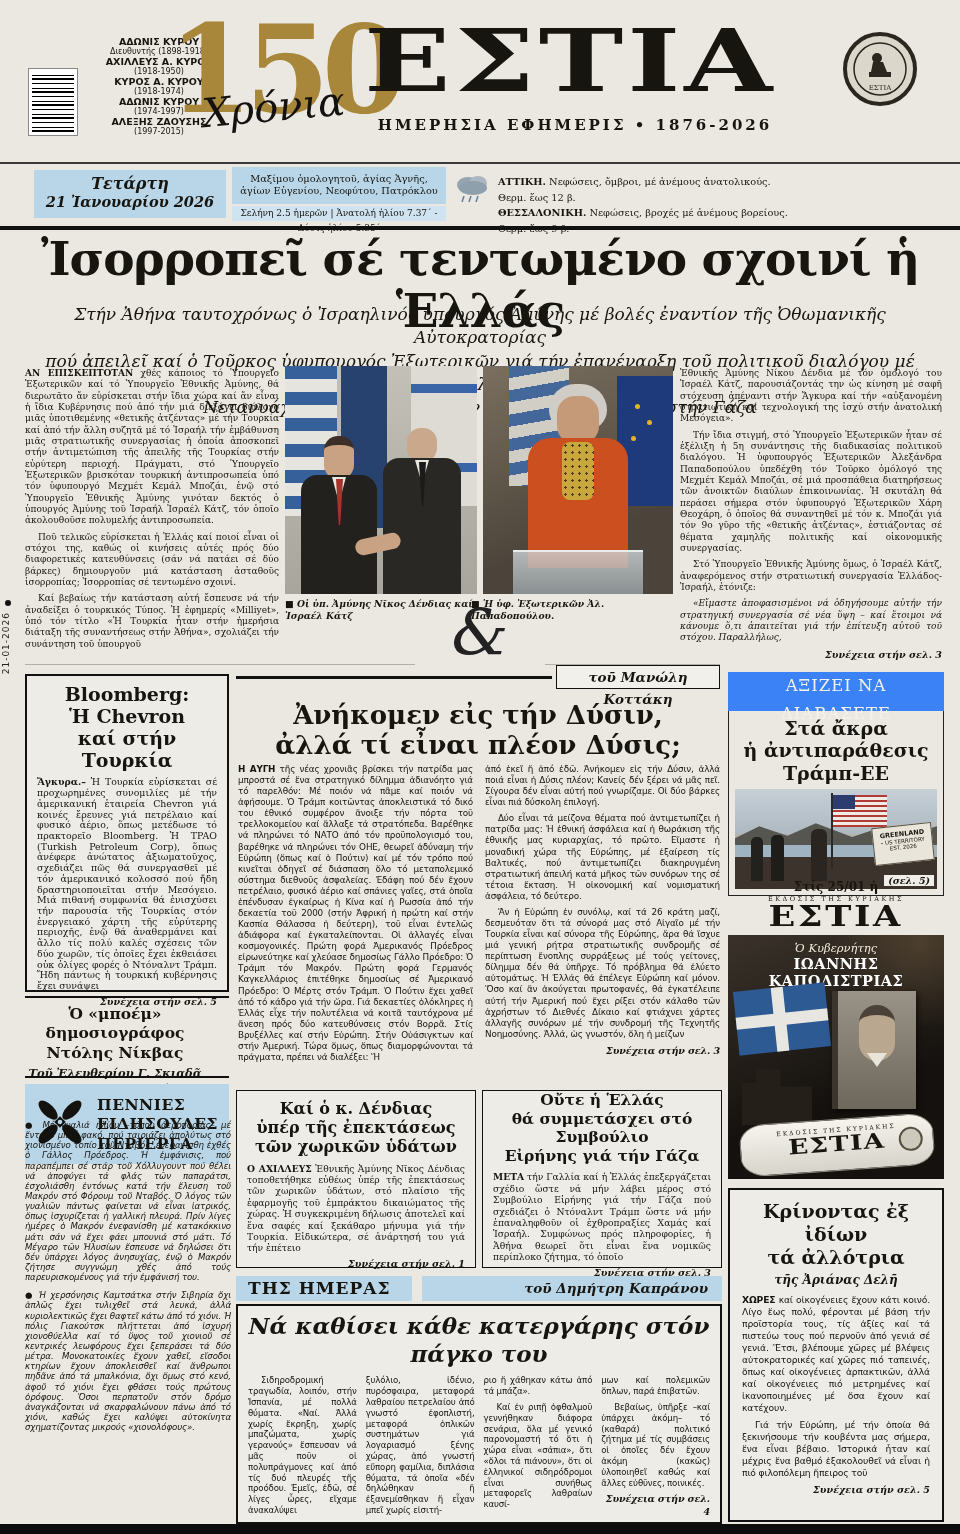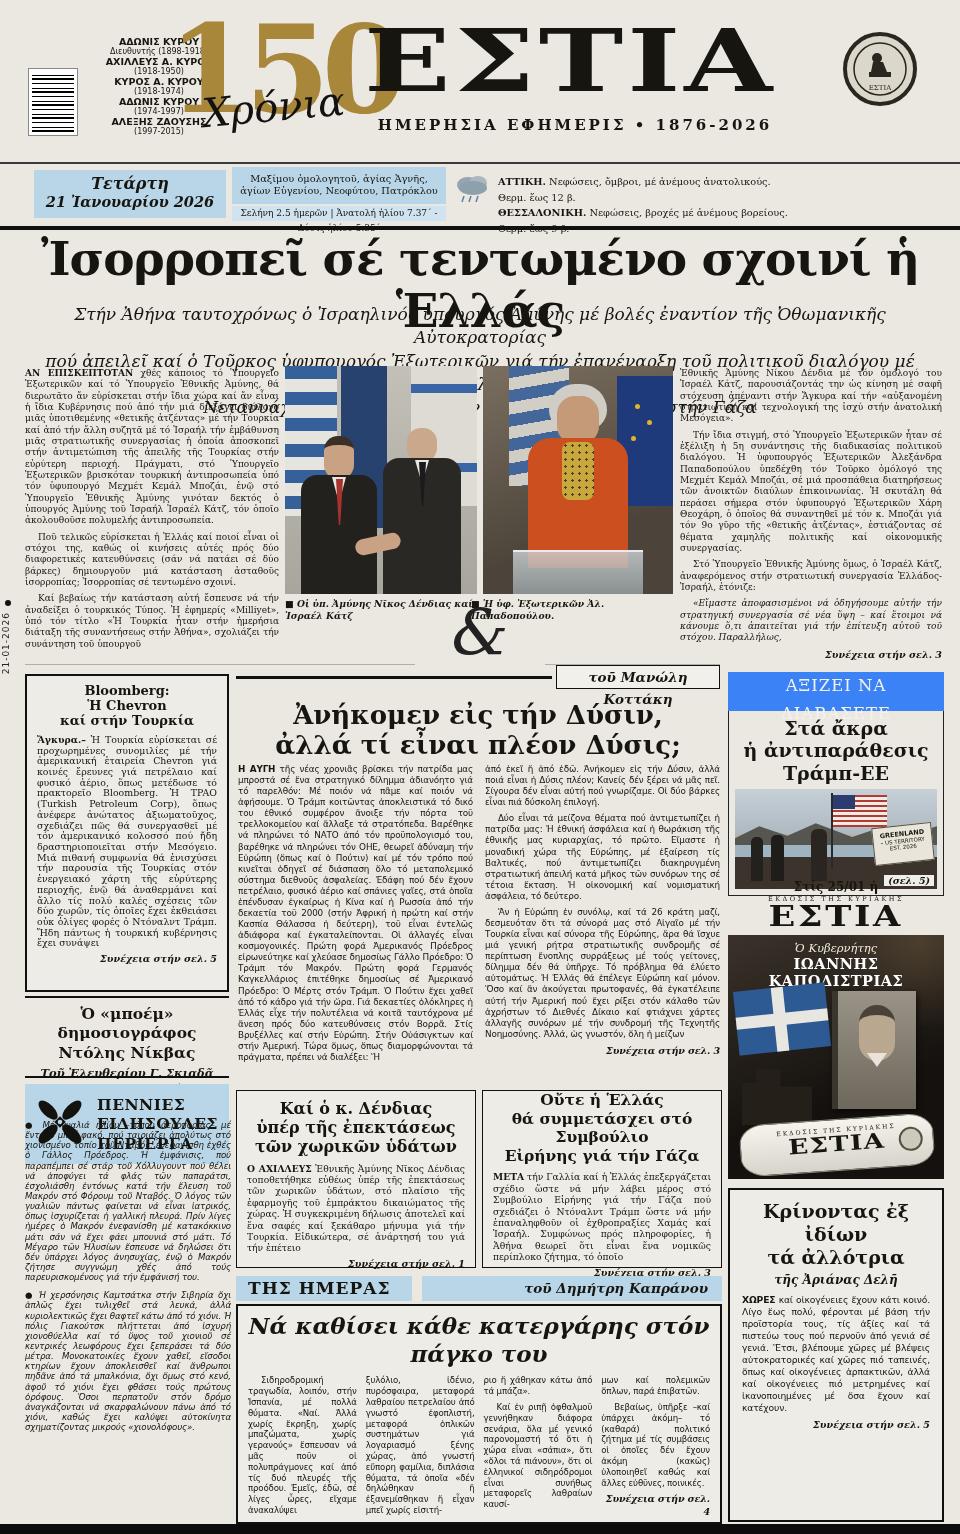--- a/index.html
+++ b/index.html
@@ -172,21 +172,21 @@
     <p class="indent">Στό Ὑπουργεῖο Ἐθνικῆς Ἀμύνης ὅμως, ὁ Ἰσραέλ Κάτζ, ἀναφερόμενος στήν στρατιωτική συνεργασία Ἑλλάδος-Ἰσραήλ, ἐτόνιζε:</p>
     <p class="indent i">«Εἴμαστε ἀποφασισμένοι νά ὁδηγήσουμε αὐτήν τήν στρατηγική συνεργασία σέ νέα ὕψη – καί ἕτοιμοι νά κάνουμε ὅ,τι ἀπαιτεῖται γιά τήν ἐπίτευξη αὐτοῦ τοῦ στόχου. Παραλλήλως,</p>
     <div class="cont">Συνέχεια στήν σελ. 3</div>
   </div>
 
   <div class="abs ctr i ser" style="left:420px;top:596px;width:120px;font-size:64px;color:#222;">&amp;</div>
   <div class="abs" style="left:25px;top:664px;width:390px;height:1px;background:#b3afa7;"></div>
   <div class="abs" style="left:545px;top:664px;width:175px;height:1px;background:#b3afa7;"></div>
 
   <div class="abs boxed" style="left:25px;top:674px;width:204px;height:318px;padding:8px 10px;">
-    <div class="art-title" style="font-size:13px;line-height:1.15;">
+    <div class="art-title" style="font-size:19px;line-height:1.15;">
       <div>Bloomberg:</div>
       <div>Ἡ Chevron</div>
       <div>καί στήν Τουρκία</div>
     </div>
     <div class="jst ser" style="margin-top:6px;font-size:9.4px;line-height:1.14;">
       <span class="b">Ἄγκυρα.–</span><span> Ἡ Τουρκία εὑρίσκεται σέ προχωρημένες συνομιλίες μέ τήν ἀμερικανική ἑταιρεία Chevron γιά κοινές ἔρευνες γιά πετρέλαιο καί φυσικό ἀέριο, ὅπως μετέδωσε τό πρακτορεῖο Bloomberg. Ἡ TPAO (Turkish Petroleum Corp), ὅπως ἀνέφερε ἀνώτατος ἀξιωματοῦχος, σχεδιάζει πῶς θά συνεργασθεῖ μέ τόν ἀμερικανικό κολοσσό πού ἤδη δραστηριοποιεῖται στήν Μεσόγειο. Μιά πιθανή συμφωνία θά ἐνισχύσει τήν παρουσία τῆς Τουρκίας στόν ἐνεργειακό χάρτη τῆς εὐρύτερης περιοχῆς, ἐνῷ θά ἀναθερμάνει καί ἄλλο τίς πολύ καλές σχέσεις τῶν δύο χωρῶν, τίς ὁποῖες ἔχει ἐκθειάσει οὐκ ὀλίγες φορές ὁ Ντόναλντ Τράμπ. Ἤδη πάντως ἡ τουρκική κυβέρνησις ἔχει συνάψει</span>
     </div>
     <div class="cont">Συνέχεια στήν σελ. 5</div>
   </div>
 
@@ -257,21 +257,21 @@
       <div class="abs" style="left:14px;top:120px;width:70px;height:70px;background:#241f19;clip-path:polygon(0 100%,0 40%,20% 40%,20% 20%,55% 20%,55% 45%,100% 45%,100% 100%);"></div>
       <div class="abs ctr" style="left:12px;bottom:8px;width:192px;height:50px;background:linear-gradient(180deg,#f6f4ed,#d6d3ca);border:1px solid #8f8b80;border-radius:26px/19px;transform:rotate(-4deg);overflow:hidden;">
         <div class="ser" style="font-size:6px;letter-spacing:2px;margin-top:6px;">ΕΚΔΟΣΙΣ ΤΗΣ ΚΥΡΙΑΚΗΣ</div>
         <div><span class="b ser" style="display:inline-block;font-size:21px;line-height:1;letter-spacing:1px;transform:scaleX(1.25);">ΕΣΤΙΑ</span></div>
         <div class="abs" style="right:10px;top:12px;width:20px;height:20px;border-radius:50%;border:2px solid #55503f;background:#cdc9bd;"></div>
       </div>
     </div>
   </div>
 
   <div class="abs rule" style="left:25px;top:996px;width:204px;height:2px;"></div>
-  <div class="abs ctr" style="left:25px;top:1004px;width:204px;">
+  <div class="abs ctr" style="left:13px;top:1004px;width:204px;">
     <div class="b ser" style="font-size:15.5px;line-height:1.25;">
       <div>Ὁ «μποέμ» δημοσιογράφος</div>
       <div>Ντόλης Νίκβας</div>
     </div>
     <div class="b i ser" style="font-size:11.5px;margin-top:4px;">Τοῦ Ἐλευθερίου Γ. Σκιαδᾶ</div>
     <div class="i ser" style="font-size:10.5px;margin-top:3px;text-align:right;padding-right:6px;">Λεπτομέρειες στήν σελ. 4</div>
   </div>
   <div class="abs rule" style="left:25px;top:1076px;width:204px;height:2px;"></div>
 
   <div class="abs bluebox" style="left:25px;top:1084px;width:204px;height:80px;display:flex;align-items:center;padding:0 6px;box-sizing:border-box;">
@@ -348,19 +348,20 @@
   </div>
 
   <div class="abs boxed" style="left:728px;top:1188px;width:216px;height:334px;padding:10px 12px;">
     <div class="art-title" style="font-size:19px;line-height:1.2;">
       <div>Κρίνοντας ἐξ ἰδίων</div>
       <div>τά ἀλλότρια</div>
     </div>
     <div class="ctr b i ser" style="font-size:12px;margin-top:5px;">τῆς Ἀριάνας Δελῆ</div>
     <div class="body-san" style="margin-top:7px;font-size:9.2px;line-height:1.3;">
       <p><span class="b">ΧΩΡΕΣ</span><span> καί οἰκογένειες ἔχουν κάτι κοινό. Λίγο ἕως πολύ, φέρονται μέ βάση τήν προϊστορία τους, τίς ἀξίες καί τά πιστεύω τους πού περνοῦν ἀπό γενιά σέ γενιά. Ἔτσι, βλέπουμε χῶρες μέ βλέψεις αὐτοκρατορικές καί χῶρες πιό ταπεινές, ὅπως καί οἰκογένειες ἁρπακτικῶν, ἀλλά καί οἰκογένειες πιό μετρημένες καί ἱκανοποιημένες μέ ὅσα ἔχουν καί κατέχουν.</span></p>
+      <p class="indent">Γιά τήν Εὐρώπη, μέ τήν ὁποία θά ξεκινήσουμε τήν κουβέντα μας σήμερα, ἕνα εἶναι βέβαιο. Ἱστορικά ἦταν καί μέχρις ἕνα βαθμό ἐξακολουθεῖ νά εἶναι ἡ πιό φιλοπόλεμη ἤπειρος τοῦ</p>
     </div>
     <div class="cont">Συνέχεια στήν σελ. 5</div>
   </div>
 
   <div class="abs" style="left:0;top:1524px;width:960px;height:10px;background:#0c0c0c;"></div>
 
 </div>
 
 </body></html>

